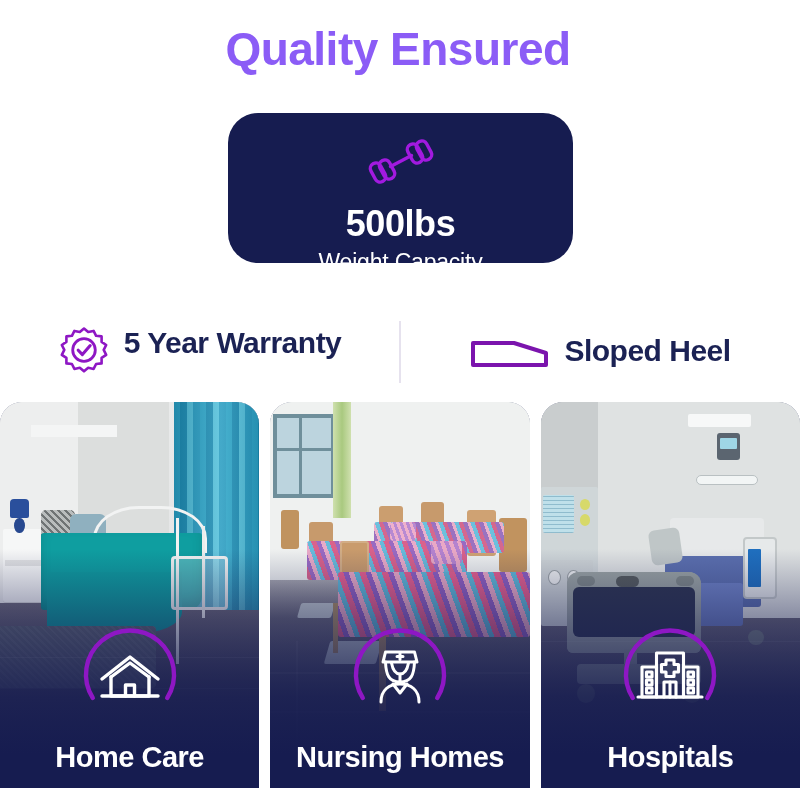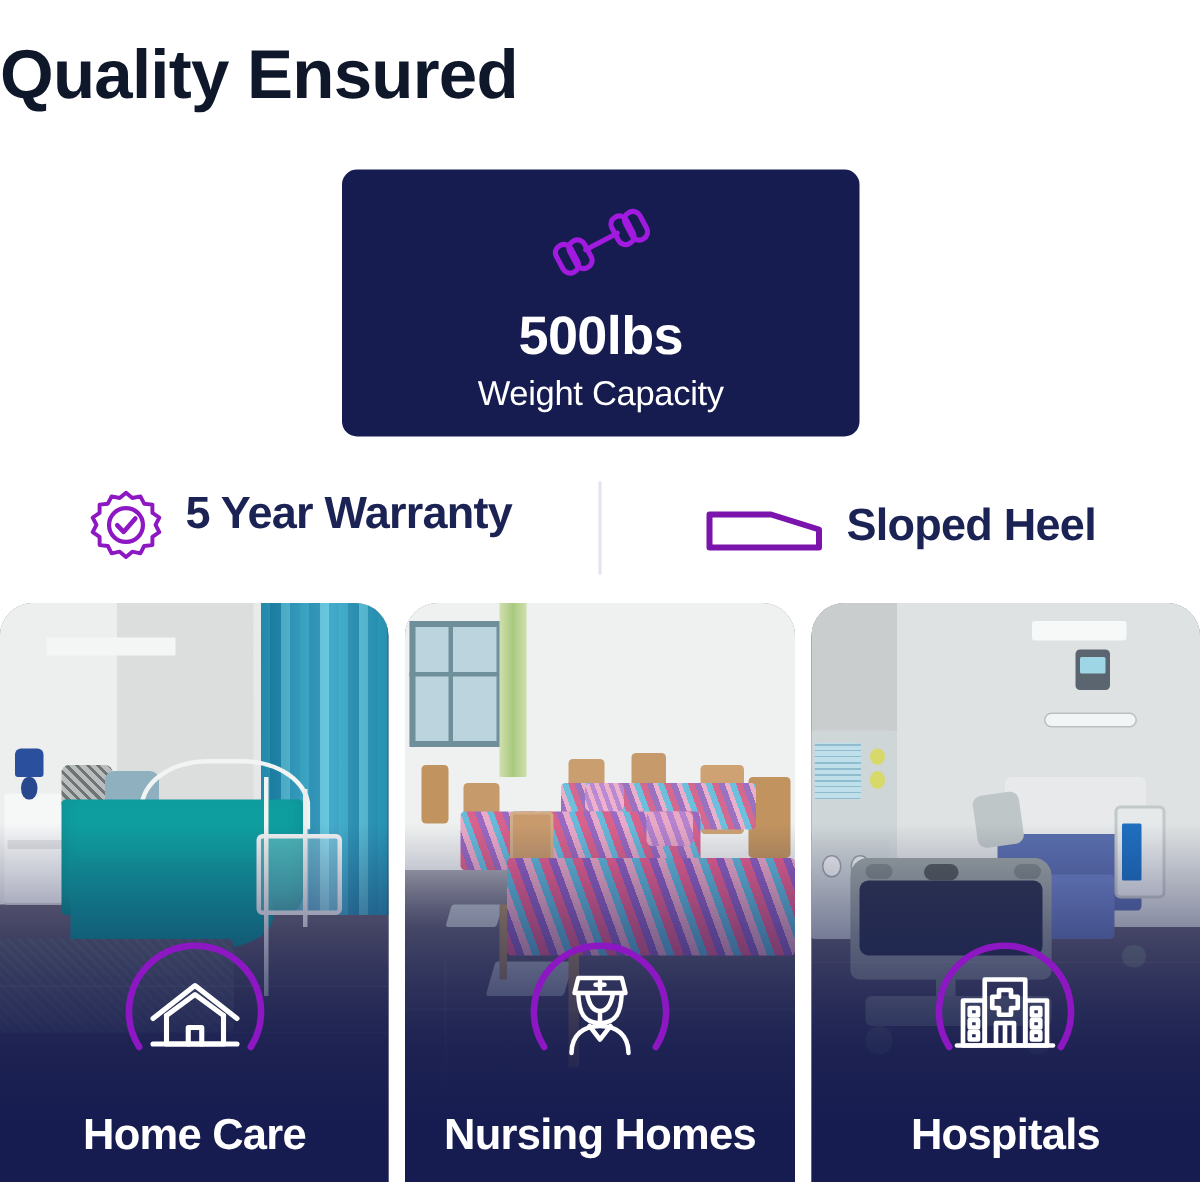--- a/index.html
+++ b/index.html
@@ -8,31 +8,32 @@
     width: 800px; height: 800px;
     background: #ffffff;
     font-family: "Liberation Sans", sans-serif;
     overflow: hidden;
   }
   .page { position: relative; width: 800px; height: 800px; background:#fff; }
 
   
   .page-title {
     position: absolute; top: 20px; left: 0; width: 796px;
+    text-align: center;
     font-size: 46px; font-weight: 700; letter-spacing: -0.5px;
-    color: #0f172a;
+    color: #8b5cf6;
     line-height: 58px;
   }
 
   
   .hero-card {
     position: absolute; left: 228px; top: 113px;
-    width: 345px; height: 178px;
+    width: 345px; height: 150px;
     background: #161c50;
-    border-radius: 10px;
+    border-radius: 30px;
     display: flex; flex-direction: column;
     align-items: center; justify-content: flex-start;
     padding-top: 22px;
   }
   .hero-icon { width: 76px; height: 52px; display:block; }
   .hero-value {
     margin-top: 16px;
     font-size: 36px; font-weight: 700; color:#ffffff;
     letter-spacing: -0.4px; line-height: 42px;
   }

